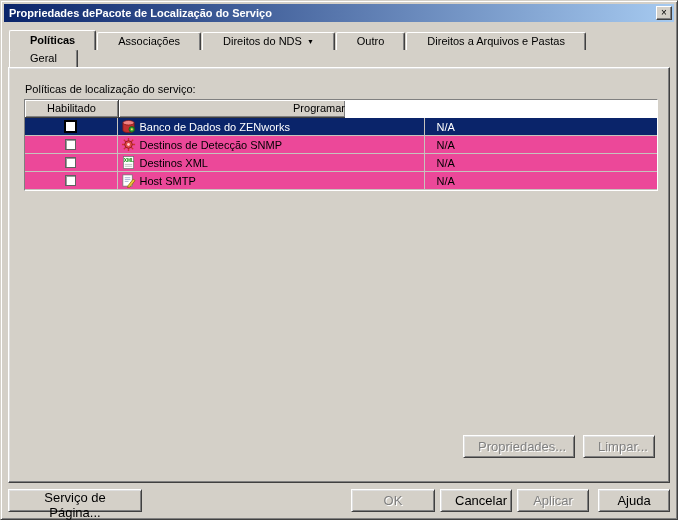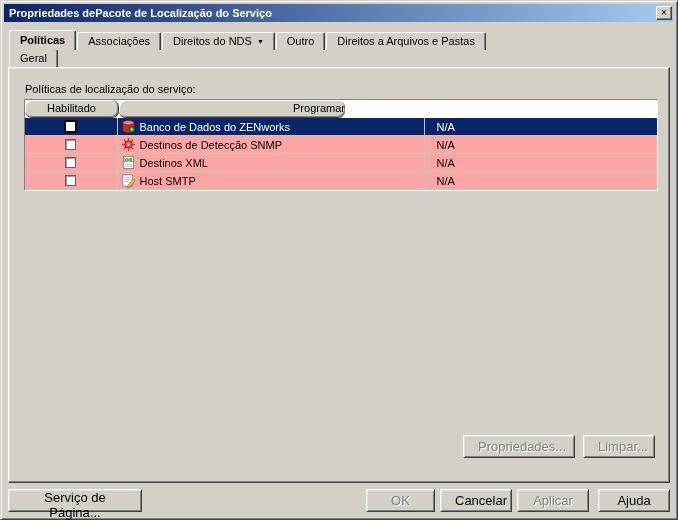--- a/index.html
+++ b/index.html
@@ -23,21 +23,21 @@
     border-top:1px solid #fff;border-left:1px solid #fff;
     border-right:1px solid #404040;border-bottom:1px solid #404040;
     box-shadow:inset -1px -1px 0 #808080;
     font-size:10px;line-height:12px;text-align:center;color:#000;
     font-family:"Liberation Sans",sans-serif;padding:0;cursor:default;
   }
   .tab-row{position:absolute;left:8px;display:flex;align-items:flex-end;}
   .tab-row.r1{top:30px;height:19px;}
   .tab-row.r2{top:48px;height:18px;}
   .tab{
-    height:17px;line-height:17px;padding:0 10px;background:#d4d0c8;
+    height:17px;line-height:17px;padding:0 20px;background:#d4d0c8;
     border-top:1px solid #fff;border-left:1px solid #fff;border-right:1px solid #404040;
     box-shadow:inset -1px 0 0 #808080;
     border-top-left-radius:2px;border-top-right-radius:2px;
     margin-right:1px;white-space:nowrap;display:flex;align-items:center;gap:5px;
   }
   .tab.selected{font-weight:bold;height:19px;line-height:19px;position:relative;z-index:2;}
   .tab .arrow{font-size:7px;line-height:10px;}
   .page{
     position:absolute;left:7px;right:7px;top:66px;bottom:36px;background:#d4d0c8;
     border-top:1px solid #fff;border-left:1px solid #fff;
@@ -48,24 +48,24 @@
   .policy-table{
     position:absolute;left:15px;top:31px;width:634px;box-sizing:border-box;
     border:1px solid;border-color:#808080 #ffffff #ffffff #808080;
     background:#fff;
   }
   .thead{display:flex;height:18px;}
   .th{
     box-sizing:border-box;background:#d4d0c8;text-align:center;line-height:17px;
     border-right:1px solid #404040;border-bottom:1px solid #404040;
     box-shadow:inset 1px 1px 0 #fff, inset -1px -1px 0 #808080;
-    overflow:hidden;white-space:nowrap;border-radius:7px;
+    overflow:hidden;white-space:nowrap;
   }
   .th.c1{width:94px;}.th.c2{width:312px;}.th.c3{width:226px;border-right:none;text-align:right;}
-  .trow{display:flex;height:17px;background:#fca5a5;border-bottom:1px solid #c6c3bd;}
+  .trow{display:flex;height:17px;background:#ec4899;border-bottom:1px solid #c6c3bd;}
   .td{box-sizing:border-box;display:flex;align-items:center;border-right:1px solid #c6c3bd;overflow:hidden;white-space:nowrap;}
   .td.c1{width:94px;justify-content:center;}
   .td.c2{width:312px;padding-left:3px;gap:4px;}
   .td.c3{width:226px;padding-left:2px;border-right:none;margin-left:10px;}
   .trow.selected{background:#0a246a;color:#fff;}
   .cb{
     width:11px;height:11px;background:#fff;box-sizing:border-box;
     border:1px solid #606060;
     box-shadow:inset 1px 1px 0 #9a9a9a;
   }
@@ -79,21 +79,21 @@
     box-shadow:inset 1px 1px 0 #dfdfdf, inset -1px -1px 0 #808080;
     font-family:"Liberation Sans",sans-serif;font-size:13px;
     text-align:center;padding:0 14px;cursor:default;
   }
   .btn.disabled{color:#808080;text-shadow:1px 1px 0 #fff;}
   .mid-buttons{position:absolute;right:14px;bottom:24px;display:flex;gap:8px;}
   .mid-buttons .btn.w1{width:112px;}
   .mid-buttons .btn.w2{width:72px;}
   .footer{position:absolute;left:7px;right:7px;bottom:7px;height:23px;display:flex;align-items:center;}
   .footer .btn.opts{width:134px;}
-  .footer .btn.ok{width:69px;margin-left:auto;}
+  .footer .btn.ok{width:84px;margin-left:auto;}
   .footer .btn.std{width:72px;margin-left:5px;}
   .footer .btn.help{margin-left:9px;}
 </style>
 </head>
 <body>
 
 <div class="window">
 
   <div class="titlebar">
     <span class="title-text">Propriedades dePacote de Localização do Serviço</span>

